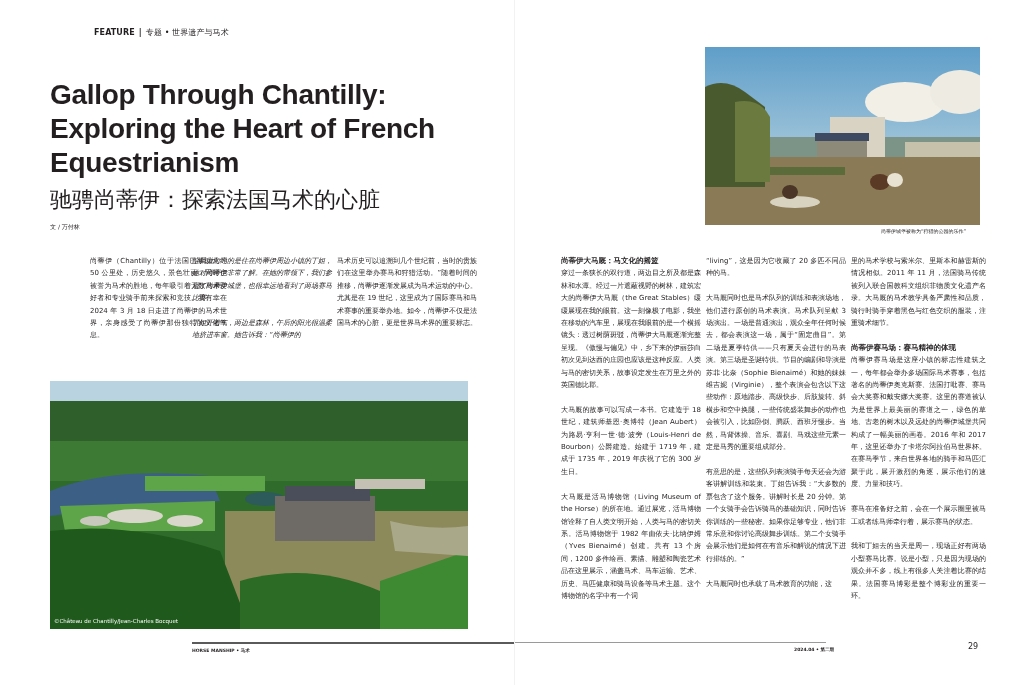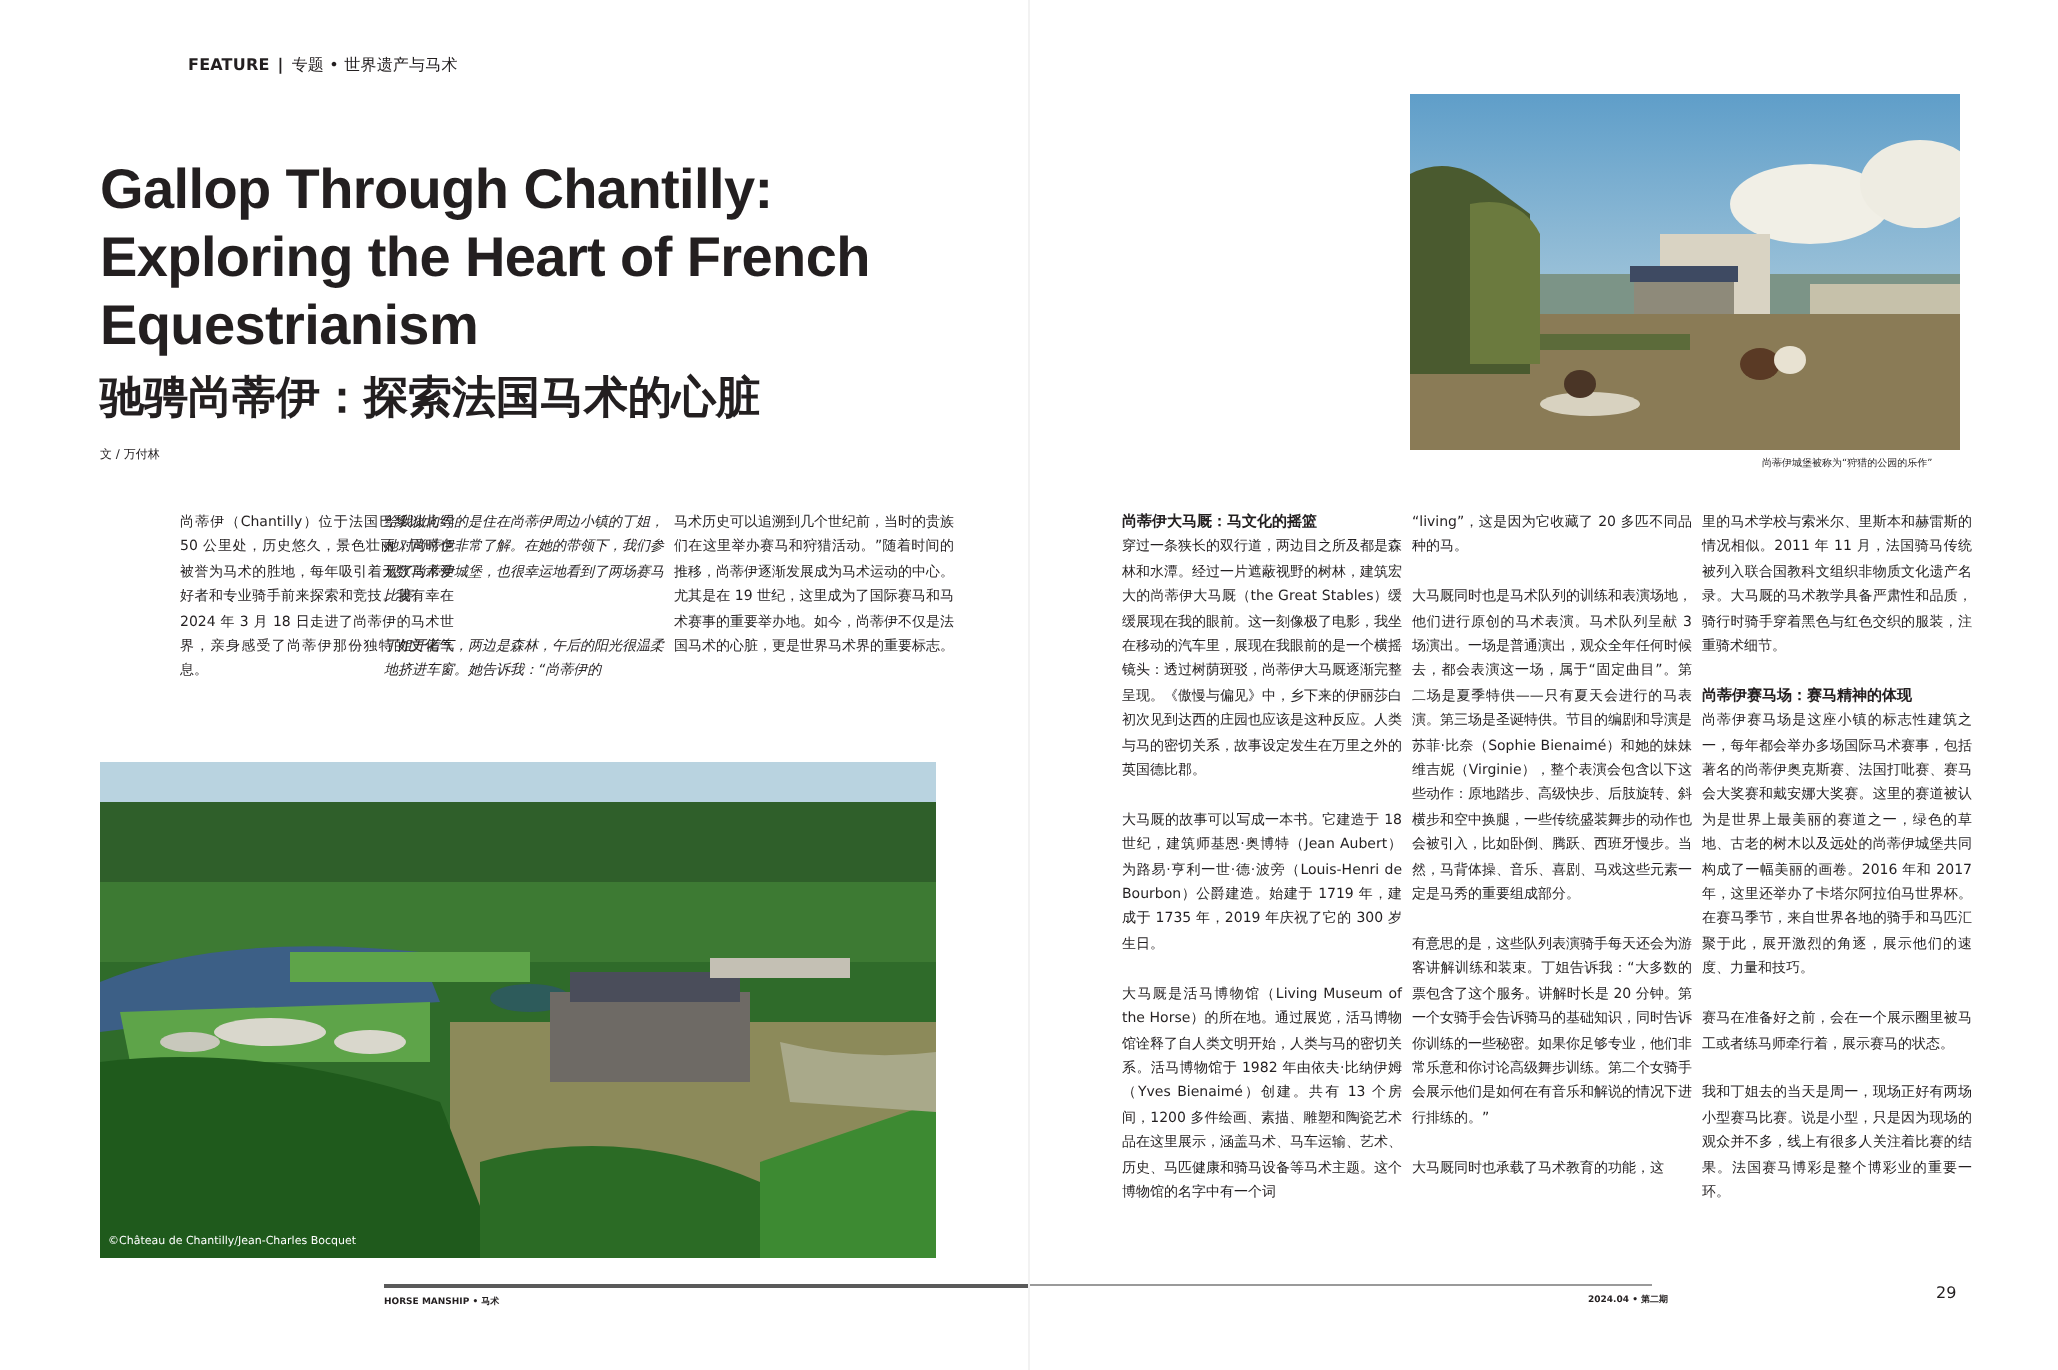--- a/index.html
+++ b/index.html
@@ -2,21 +2,21 @@
 <html><head>
 <meta charset="utf-8">
 <style>
   html,body{margin:0;padding:0;background:#fff;}
   body{width:1029px;height:685px;position:relative;overflow:hidden;font-family:"DejaVu Sans","Liberation Sans",sans-serif;color:#231f20;}
   .abs{position:absolute;}
   .kicker{left:50px;top:27px;font-size:8px;letter-spacing:0.1px;color:#231f20;padding-left:44px;}
   .kicker b{font-weight:bold;}
   .kicker .sep{margin:0 4px;font-weight:bold;}
   .title-en{left:50px;top:78px;width:440px;font-family:"Liberation Sans",sans-serif;font-weight:bold;font-size:28px;line-height:34px;color:#231f20;letter-spacing:-0.3px;}
-  .title-cn{left:50px;top:186px;font-size:22px;line-height:28px;color:#231f20;font-weight:bold;}
+  .title-cn{left:50px;top:186px;font-size:22px;line-height:28px;color:#231f20;font-weight:normal;}
   .byline{left:50px;top:223px;font-size:6px;color:#231f20;}
   .col{font-size:7px;line-height:12.4px;color:#231f20;text-align:justify;}
   .col p{margin:0 0 12.4px 0;}
   .col h4{margin:0;font-size:7.5px;font-weight:bold;line-height:12.4px;}
   .c1{left:50px;top:255px;width:137px;margin-left:40px;}
   .c2{left:192px;top:255px;width:140px;font-style:italic;}
   .c3{left:337px;top:255px;width:140px;}
   .c4{left:561px;top:255px;width:140px;}
   .c5{left:706px;top:255px;width:140px;}
   .c6{left:851px;top:255px;width:135px;}

